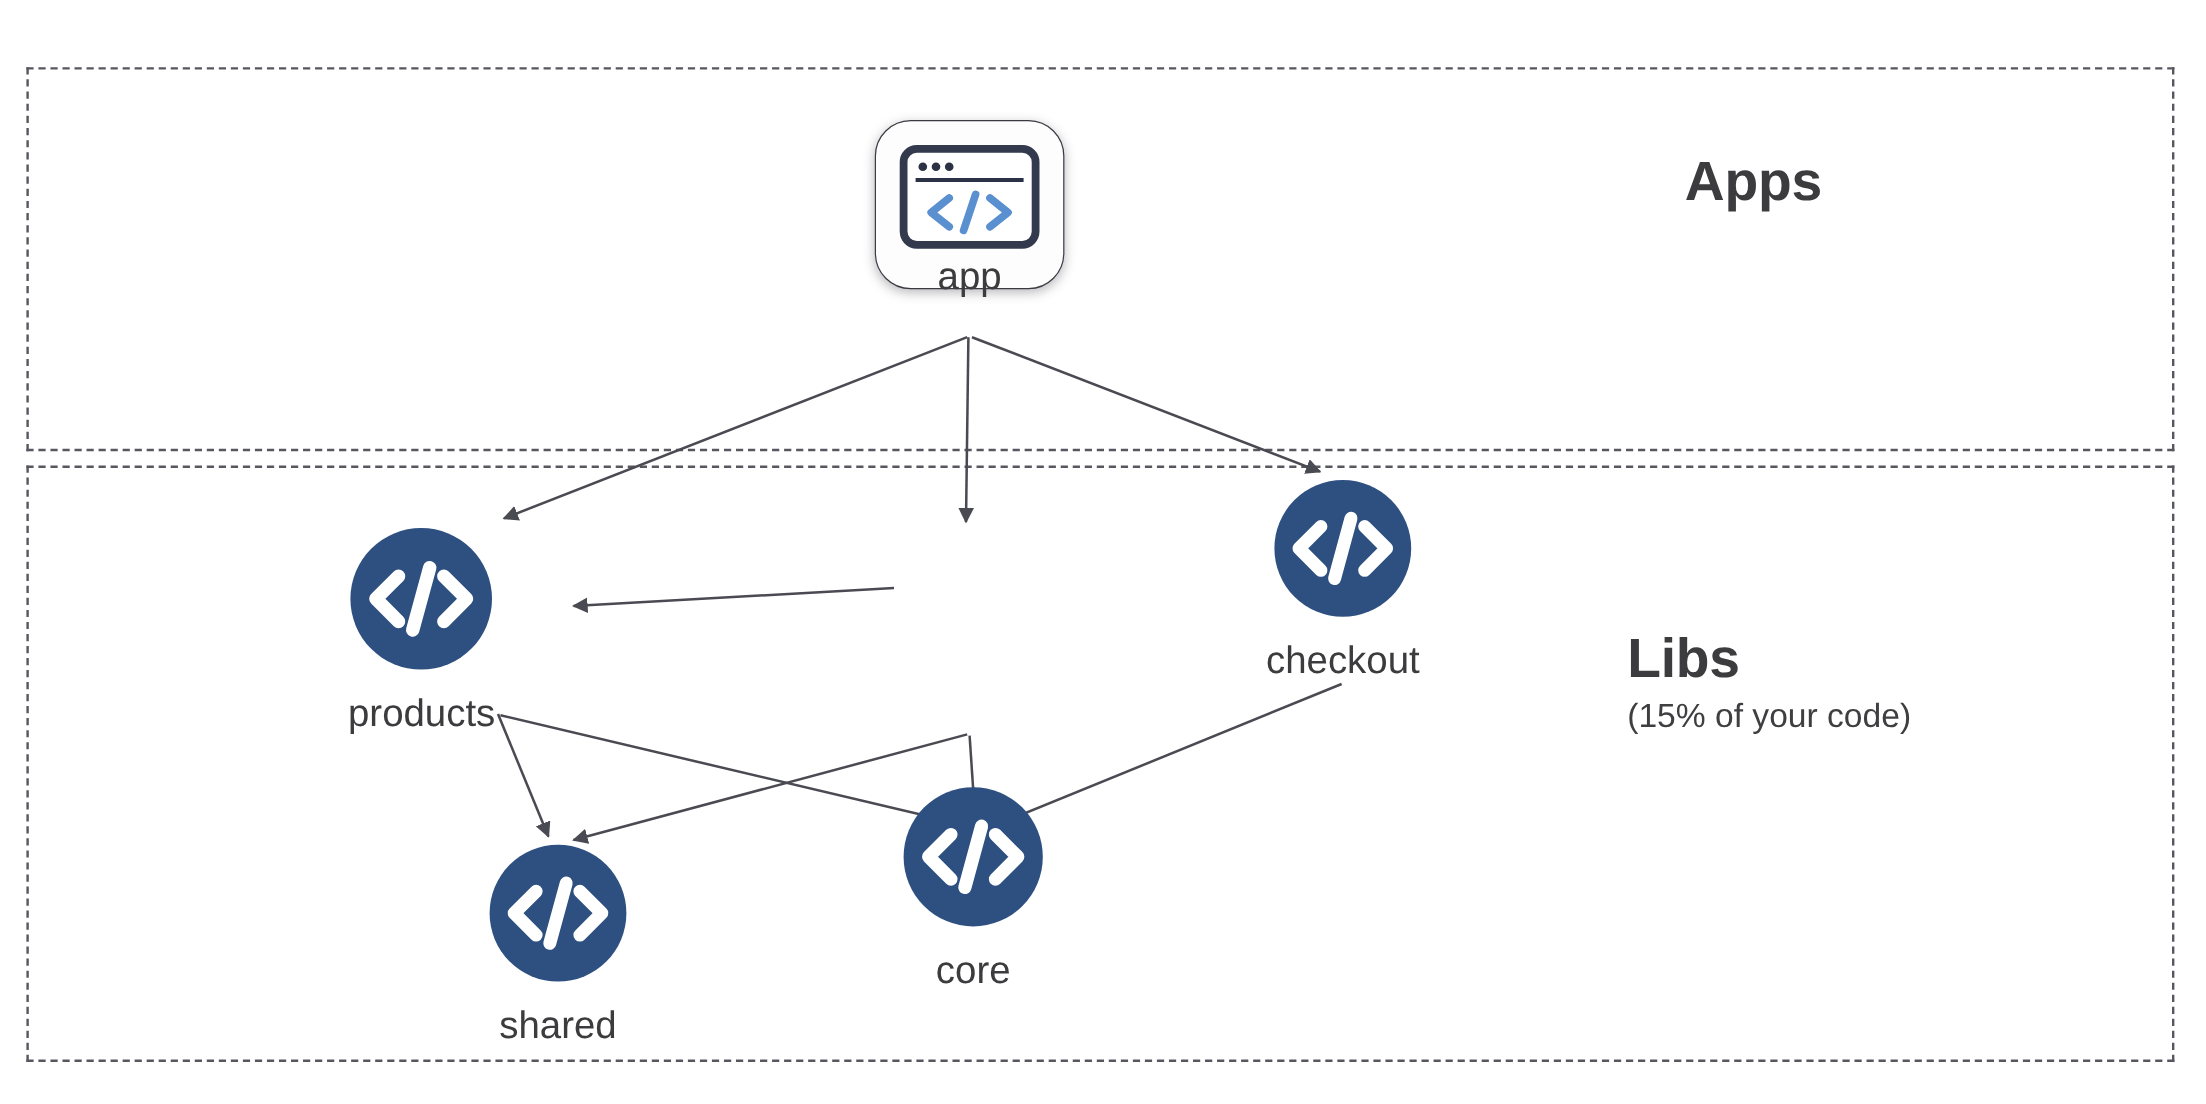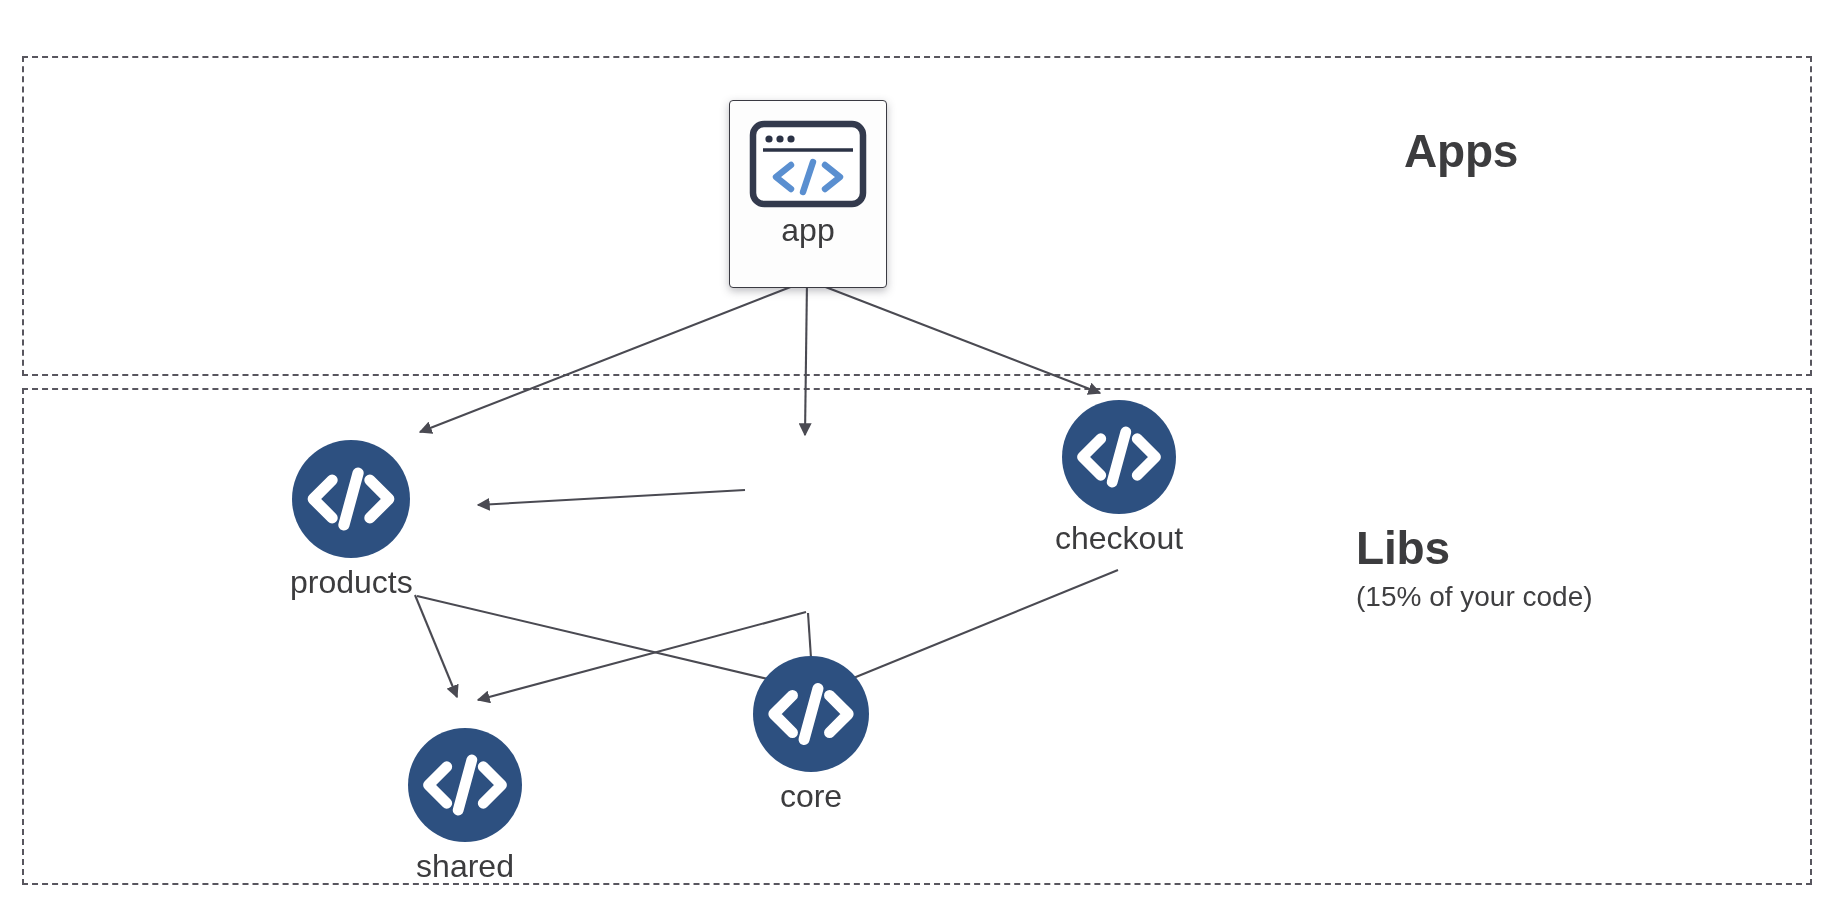--- a/index.html
+++ b/index.html
@@ -59,22 +59,22 @@
     left: 0; top: 0;
     width: 1838px;
     height: 920px;
     pointer-events: none;
   }
 
   
   .app-node {
     position: absolute;
     width: 158px;
-    height: 188px;
-    border-radius: 4px;
+    height: 141px;
+    border-radius: 30px;
     background: #fdfdfd;
     border: 1.6px solid #3a3a42;
     box-shadow: 0 3px 9px rgba(60,60,70,0.34);
     display: flex;
     flex-direction: column;
     align-items: center;
     box-sizing: border-box;
   }
   #node-app { left: 729px; top: 100px; }
   .app-icon {
@@ -98,32 +98,32 @@
   }
   .lib-circle {
     border-radius: 50%;
     background: #2d5080;
     display: flex;
     align-items: center;
     justify-content: center;
   }
   .lib-circle svg { display: block; }
   .lib-label {
-    margin-top: 8px;
+    margin-top: 20px;
     font-size: 32px;
     color: #3c3c3e;
     line-height: 1;
     white-space: nowrap;
     text-align: right;
   }
 
   #node-products { left: 290px; top: 440px; }
   #node-orders   { left: 745px; top: 443px; }
   #node-checkout { left: 1055px; top: 400px; }
-  #node-shared   { left: 408px; top: 728px; }
+  #node-shared   { left: 408px; top: 704px; }
   #node-core     { left: 753px; top: 656px; }
 </style>
 </head>
 <body>
 
 <div id="canvas">
 
   <div class="zone" id="zone-apps"></div>
   <div class="zone" id="zone-libs"></div>
 

